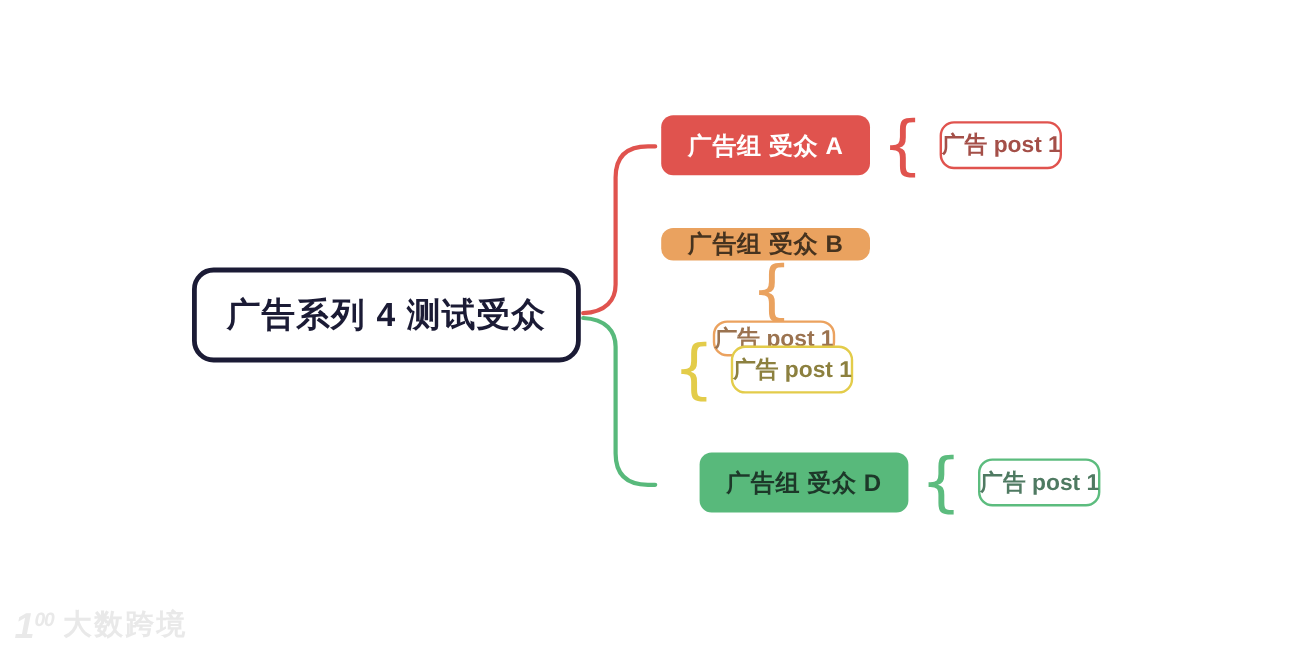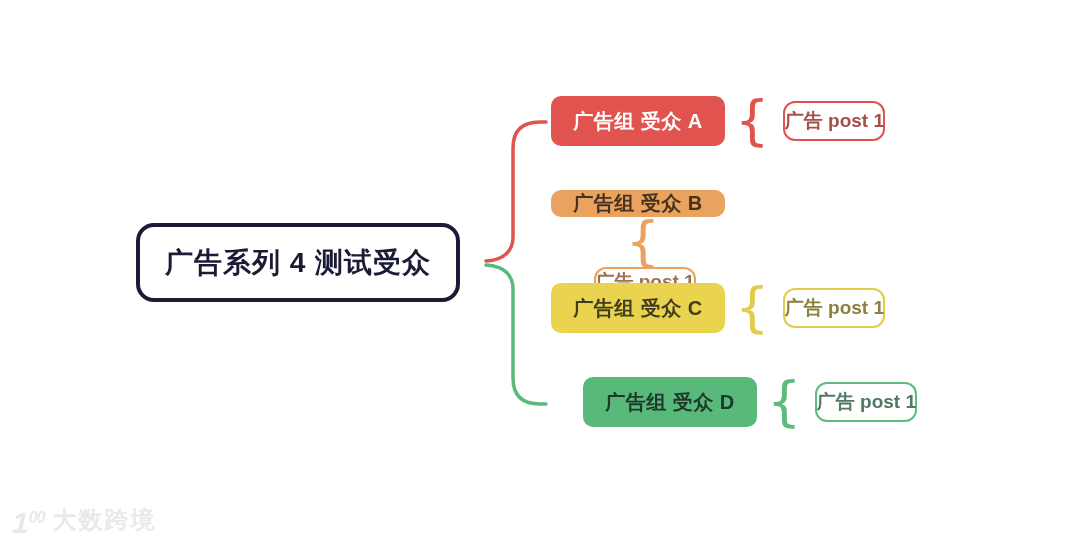--- a/index.html
+++ b/index.html
@@ -8,21 +8,21 @@
   .canvas {
     position:relative; width:1080px; height:547px; background:#ffffff;
     overflow:hidden;
   }
   .connector-svg { position:absolute; left:0; top:0; width:1080px; height:547px; }
   .connector-svg path { fill:none; stroke-width:3.5; stroke-linecap:round; }
   .stroke-red { stroke:#e0534e; }
   .stroke-green { stroke:#58b97b; }
 
   .root-node {
-    position:absolute; left:136px; top:223px; width:324px; height:79px;
+    position:absolute; left:160px; top:223px; width:324px; height:79px;
     background:#ffffff; border:4px solid #1b1b35; border-radius:18px;
     display:flex; align-items:center; justify-content:center;
     font-size:28px; font-weight:700; color:#1b1b35; letter-spacing:1px;
     cursor:pointer;
   }
 
   .branch-row {
     position:absolute; left:551px; height:50px;
     display:flex; align-items:center;
   }
@@ -97,23 +97,20 @@
     <div class="branch-node c-orange">
       <span>广告组 受众 B</span>
     </div>
     <span class="brace brace-orange">{</span>
     <div class="post-node post-orange">
       <span>广告 post 1</span>
     </div>
   </div>
 
   <div class="branch-row row-2">
-    <div class="branch-node c-yellow">
-      <span>广告组 受众 C</span>
-    </div>
     <span class="brace brace-yellow">{</span>
     <div class="post-node post-yellow">
       <span>广告 post 1</span>
     </div>
   </div>
 
   <div class="branch-row row-3">
     <div class="branch-node c-green">
       <span>广告组 受众 D</span>
     </div>

